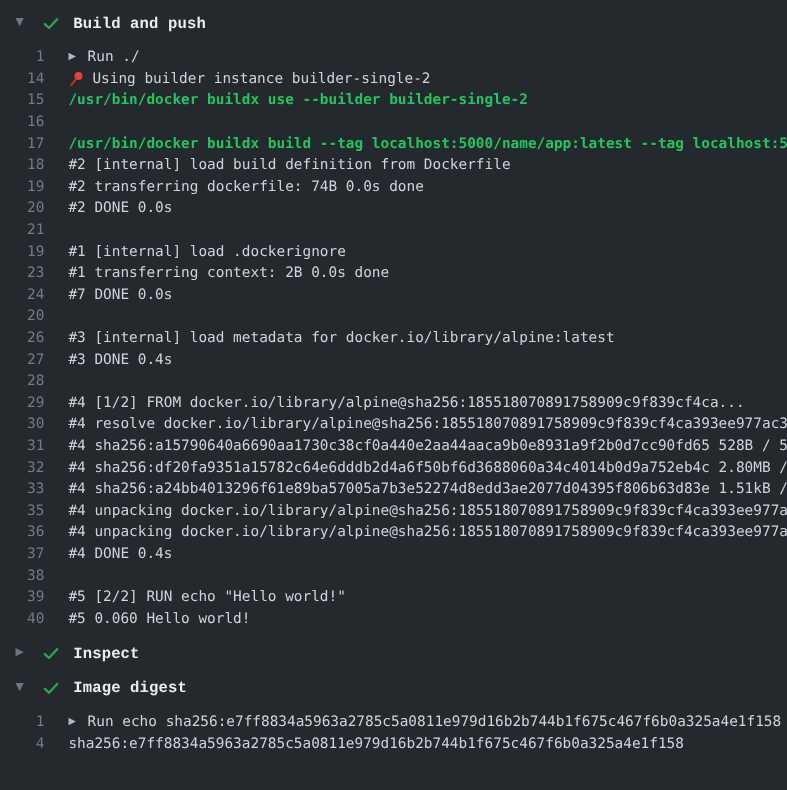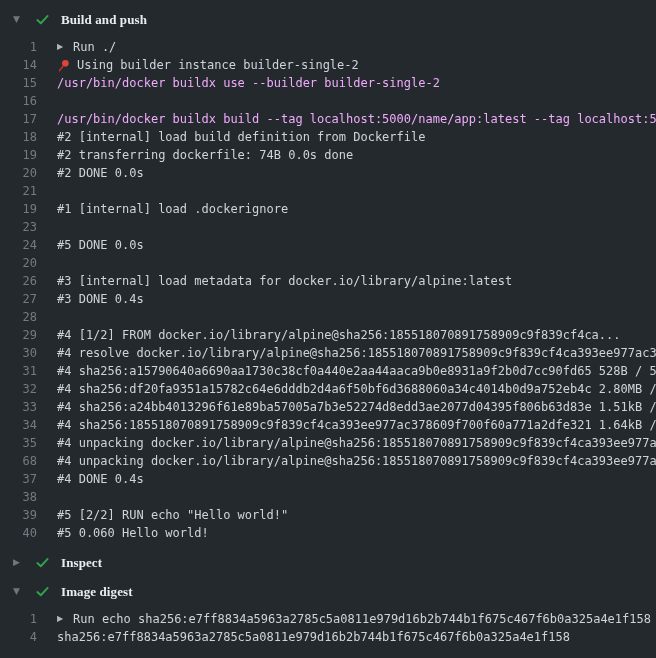--- a/index.html
+++ b/index.html
@@ -9,38 +9,38 @@
   }
   .section-header{
     display:flex;align-items:center;height:29px;padding-left:13px;cursor:pointer;
   }
   .chevron{
     width:22px;flex:none;font-size:9px;color:#6e7780;
     font-family:"DejaVu Sans",sans-serif;line-height:1;
   }
   .check{width:26px;flex:none;display:flex;align-items:center;}
   .section-title{
-    font-family:Liberation Serif, serif;
+    font-family:Liberation Mono, monospace;
     font-size:13px;font-weight:600;color:#e9edf1;letter-spacing:.1px;
   }
   .line-list{margin:4px 0 6px;}
   .log-line{
     display:flex;height:18px;line-height:18px;
     font-family:"DejaVu Sans Mono",monospace;font-size:12px;
   }
   .line-num{
     width:37px;flex:none;text-align:right;color:#737b84;cursor:pointer;
     user-select:none;
   }
   .log-content{
     margin-left:20px;display:flex;align-items:center;color:#ced4da;
     white-space:pre;flex:none;
   }
   .log-text{white-space:pre;text-align:center;}
-  .cmd .log-text{color:#f0abfc;font-weight:normal;}
+  .cmd .log-text{color:#22c55e;font-weight:bold;}
   .play{
     width:16px;flex:none;font-size:8px;color:#aeb8c2;cursor:pointer;
     font-family:"DejaVu Sans",sans-serif;
   }
   .line-icon{width:20px;flex:none;display:flex;align-items:center;}
 </style>
 </head>
 <body>
 
 <div class="viewport">
@@ -91,24 +91,25 @@
       <div class="log-line">
         <span class="line-num">21</span>
         <span class="log-content"><span class="log-text"></span></span>
       </div>
       <div class="log-line">
         <span class="line-num">19</span>
         <span class="log-content"><span class="log-text">#1 [internal] load .dockerignore</span></span>
       </div>
       <div class="log-line">
         <span class="line-num">23</span>
+        <span class="log-content"><span class="log-text">#1 transferring context: 2B 0.0s done</span></span>
       </div>
       <div class="log-line">
         <span class="line-num">24</span>
-        <span class="log-content"><span class="log-text">#5 DONE 0.0s</span></span>
+        <span class="log-content"><span class="log-text">#7 DONE 0.0s</span></span>
       </div>
       <div class="log-line">
         <span class="line-num">20</span>
         <span class="log-content"><span class="log-text"></span></span>
       </div>
       <div class="log-line">
         <span class="line-num">26</span>
         <span class="log-content"><span class="log-text">#3 [internal] load metadata for docker.io/library/alpine:latest</span></span>
       </div>
       <div class="log-line">
@@ -133,29 +134,25 @@
       </div>
       <div class="log-line">
         <span class="line-num">32</span>
         <span class="log-content"><span class="log-text">#4 sha256:df20fa9351a15782c64e6dddb2d4a6f50bf6d3688060a34c4014b0d9a752eb4c 2.80MB / </span></span>
       </div>
       <div class="log-line">
         <span class="line-num">33</span>
         <span class="log-content"><span class="log-text">#4 sha256:a24bb4013296f61e89ba57005a7b3e52274d8edd3ae2077d04395f806b63d83e 1.51kB / </span></span>
       </div>
       <div class="log-line">
-        <span class="line-num">34</span>
-        <span class="log-content"><span class="log-text">#4 sha256:185518070891758909c9f839cf4ca393ee977ac378609f700f60a771a2dfe321 1.64kB / </span></span>
-      </div>
-      <div class="log-line">
         <span class="line-num">35</span>
         <span class="log-content"><span class="log-text">#4 unpacking docker.io/library/alpine@sha256:185518070891758909c9f839cf4ca393ee977a</span></span>
       </div>
       <div class="log-line">
-        <span class="line-num">68</span>
+        <span class="line-num">36</span>
         <span class="log-content"><span class="log-text">#4 unpacking docker.io/library/alpine@sha256:185518070891758909c9f839cf4ca393ee977a</span></span>
       </div>
       <div class="log-line">
         <span class="line-num">37</span>
         <span class="log-content"><span class="log-text">#4 DONE 0.4s</span></span>
       </div>
       <div class="log-line">
         <span class="line-num">38</span>
         <span class="log-content"><span class="log-text"></span></span>
       </div>

